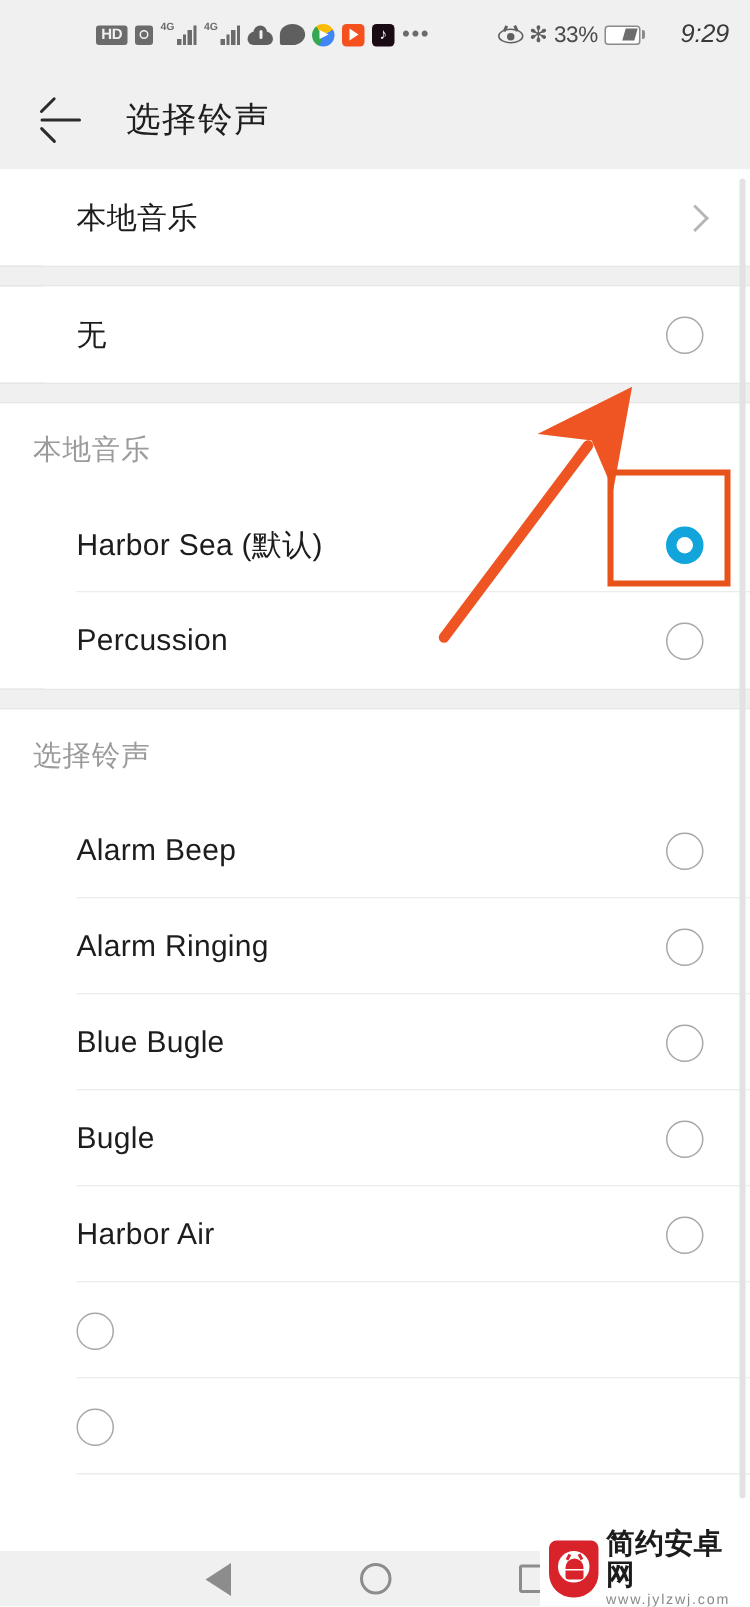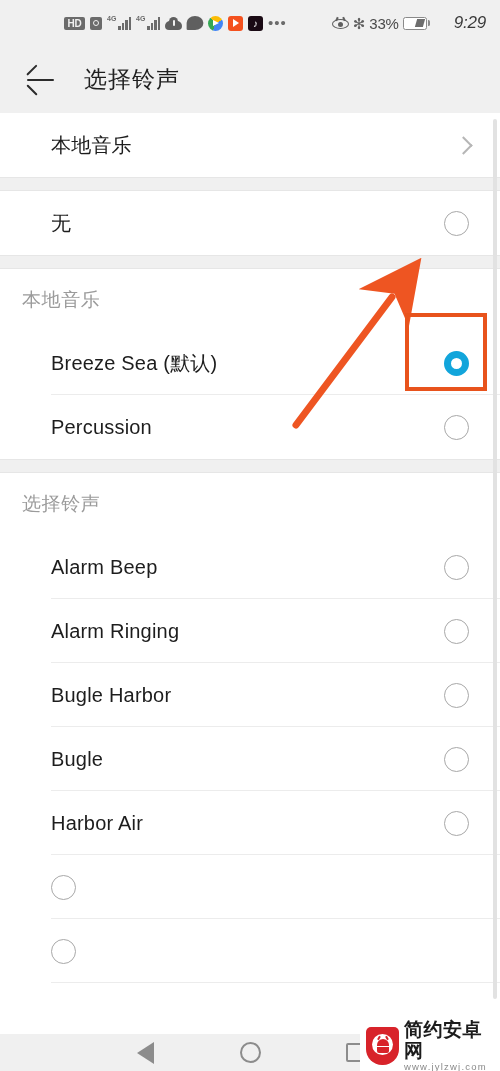--- a/index.html
+++ b/index.html
@@ -591,41 +591,41 @@
 
   <div class="row">
     <span class="label">无</span>
     <span class="radio"></span>
   </div>
 
   <div class="gap"></div>
 
   <div class="section-head">本地音乐</div>
   <div class="row divided">
-    <span class="label">Breeze Sea (默认)</span>
+    <span class="label">Harbor Sea (默认)</span>
     <span class="radio selected"></span>
   </div>
   <div class="row">
     <span class="label">Percussion</span>
     <span class="radio"></span>
   </div>
 
   <div class="gap"></div>
 
   <div class="section-head">选择铃声</div>
   <div class="row divided">
     <span class="label">Alarm Beep</span>
     <span class="radio"></span>
   </div>
   <div class="row divided">
     <span class="label">Alarm Ringing</span>
     <span class="radio"></span>
   </div>
   <div class="row divided">
-    <span class="label">Bugle Harbor</span>
+    <span class="label">Blue Bugle</span>
     <span class="radio"></span>
   </div>
   <div class="row divided">
     <span class="label">Bugle</span>
     <span class="radio"></span>
   </div>
   <div class="row divided">
     <span class="label">Harbor Air</span>
     <span class="radio"></span>
   </div>

